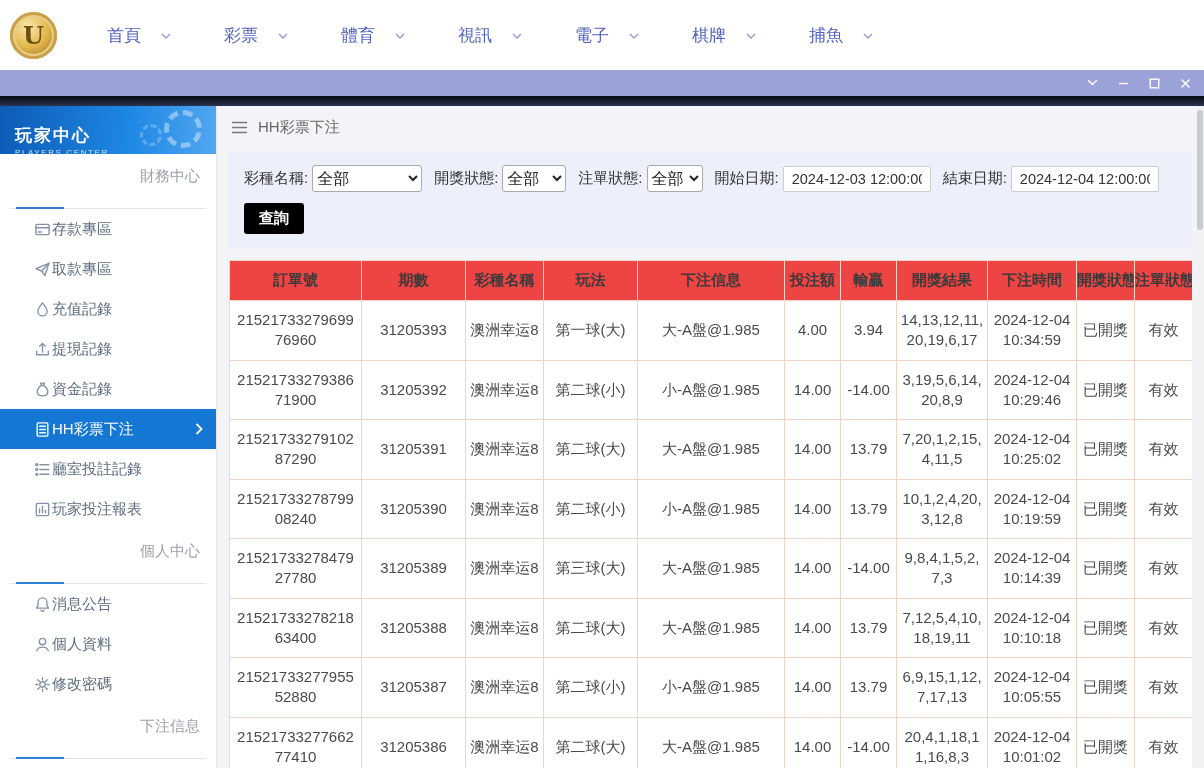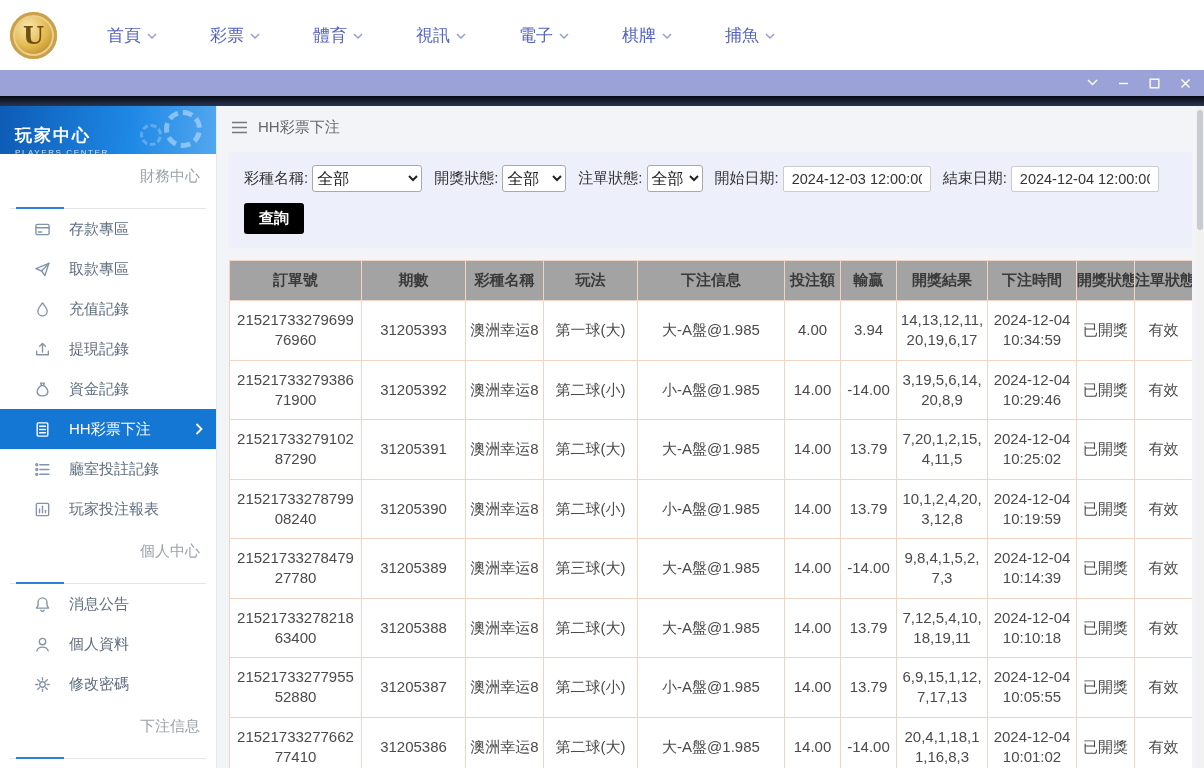--- a/index.html
+++ b/index.html
@@ -10,21 +10,21 @@
   .topbar { height:70px; background:#fff; display:flex; align-items:center; }
   .logo { display:flex; align-items:center; gap:9px; margin-left:10px; }
   .coin { width:47px; height:47px; border-radius:50%;
     background:radial-gradient(circle at 38% 32%,#f8e7ae,#e3b94e 45%,#b9882e 75%,#8d6418);
     box-shadow:inset 0 0 0 3px #caa04a, inset 0 0 0 5px #e8cf8a;
     display:flex; align-items:center; justify-content:center;
     font-weight:bold; font-size:24px; color:#6e4f10; font-family:"DejaVu Serif",serif; }
   .logo-text { font-size:27px; font-weight:800; letter-spacing:.5px; color:#b8872b;
     text-shadow:0 1px 1px rgba(120,80,10,.35); }
   .topnav-menu { display:flex; gap:53px; margin-left:50px; }
-  .nav-item { display:flex; align-items:center; gap:6px; color:#5363bf; font-size:17px; cursor:pointer; }
+  .nav-item { display:flex; align-items:center; gap:20px; color:#5363bf; font-size:17px; cursor:pointer; }
   .nav-chev { color:#99a0cc; display:flex; margin-top:2px; }
 
   
   .purple-bar { height:26px; background:#9aa2d8; display:flex; align-items:center;
     justify-content:flex-end; gap:18px; padding-right:12px; }
   .win-btn { color:#fff; display:flex; align-items:center; cursor:pointer; }
 
   .dark-strip { height:10px; background:linear-gradient(180deg,#060a13,#2a3450); }
 
   
@@ -38,21 +38,21 @@
   .chip2 { position:absolute; right:54px; top:18px; width:22px; height:22px;
     border:3px dashed rgba(255,255,255,.25); border-radius:50%; }
   .sb-title { font-size:17px; font-weight:bold; letter-spacing:2px; }
   .sb-sub { font-size:8px; letter-spacing:1.6px; color:rgba(255,255,255,.8); margin-top:1px; }
 
   .section-title { margin:0 10px; padding:13px 6px 22px; font-size:15px; color:#9aa1a8;
     border-bottom:1px solid #e5e5e8; position:relative;text-align:right; }
   .section-title::after { content:""; position:absolute; left:6px; bottom:-1px;
     width:48px; height:2px; background:#2f7fd6; }
 
-  .menu-item { height:40px; display:flex; align-items:center; padding-left:34px; gap:18px;
+  .menu-item { height:40px; display:flex; align-items:center; padding-left:34px; gap:1px;
     font-size:15px; color:#5d6c7e; cursor:pointer; }
   .mi-icon { width:17px; height:17px; color:#8494a8; display:flex; flex-shrink:0; }
   .mi-icon svg { width:100%; height:100%; }
   .menu-item.active { background:#1577d4; color:#fff; }
   .menu-item.active .mi-icon { color:#fff; }
   .mi-chev { margin-left:auto; margin-right:13px; color:#fff; display:flex; }
 
   .main { flex:1; background:#f3f4f7; display:flex; flex-direction:column; overflow:hidden; position:relative; }
   .title-bar { height:42px; display:flex; align-items:center; gap:10px; padding-left:14px;
     color:#666; font-size:15px; }
@@ -67,21 +67,21 @@
   .sel-lottery { width:110px; }
   .sel-draw { width:64px; }
   .sel-order { width:56px; }
   .date-input { width:148px; height:26px; border:1px solid #ccc; border-radius:2px;
     padding:0 8px; font-size:14.5px; color:#333; font-family:inherit; background:#fff; }
   .search-btn { margin-top:11px; background:#000000; color:#fff; border:none; border-radius:3px;
     padding:6px 15px; font-size:15px; font-weight:bold; cursor:pointer; font-family:inherit; }
 
   .table-wrap { margin:12px 12px 0; background:#fff; flex:1; overflow:hidden; }
   table { width:100%; border-collapse:collapse; table-layout:fixed; }
-  th { background:#a3a3a3; color:#3a3a3a; font-weight:bold; font-size:15px; height:40px;
+  th { background:#ef4444; color:#3a3a3a; font-weight:bold; font-size:15px; height:40px;
     border:1px solid #f0d5c6; padding:0; white-space:nowrap; overflow:hidden; }
   td { border:1px solid #f0d5c6; color:#4a4a4a; font-size:15px; text-align:center;
     padding:9px 3px; word-break:break-all; line-height:1.35; }
 
   .scrollbar { position:absolute; right:0; top:0; width:8px; height:100%; background:#f2f2f2; }
   .scroll-thumb { position:absolute; top:4px; left:1px; width:6px; height:120px;
     background:#c9cbd2; border-radius:3px; }
 </style>
 </head>
 <body>

